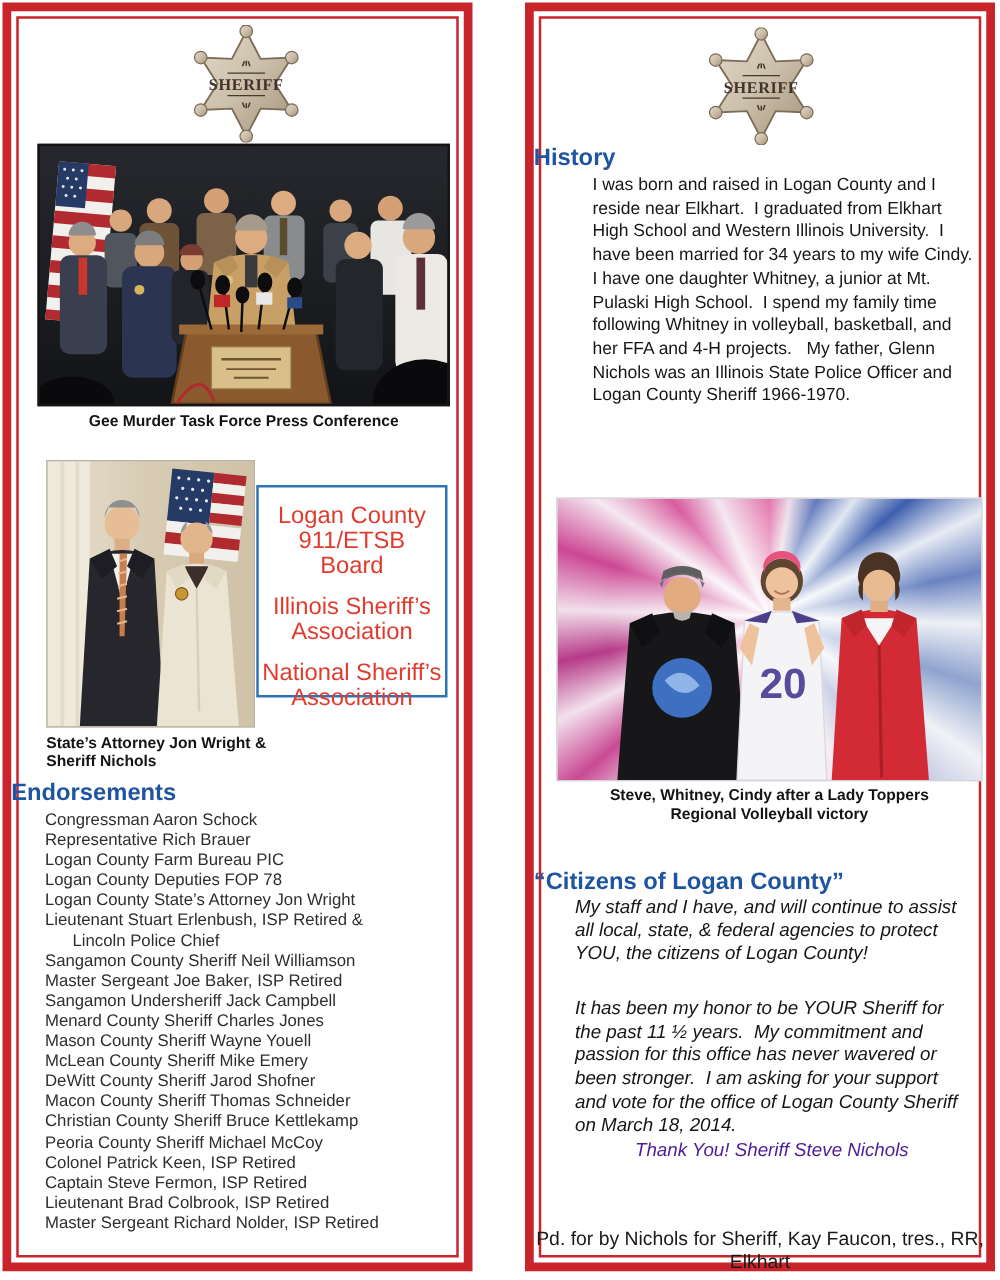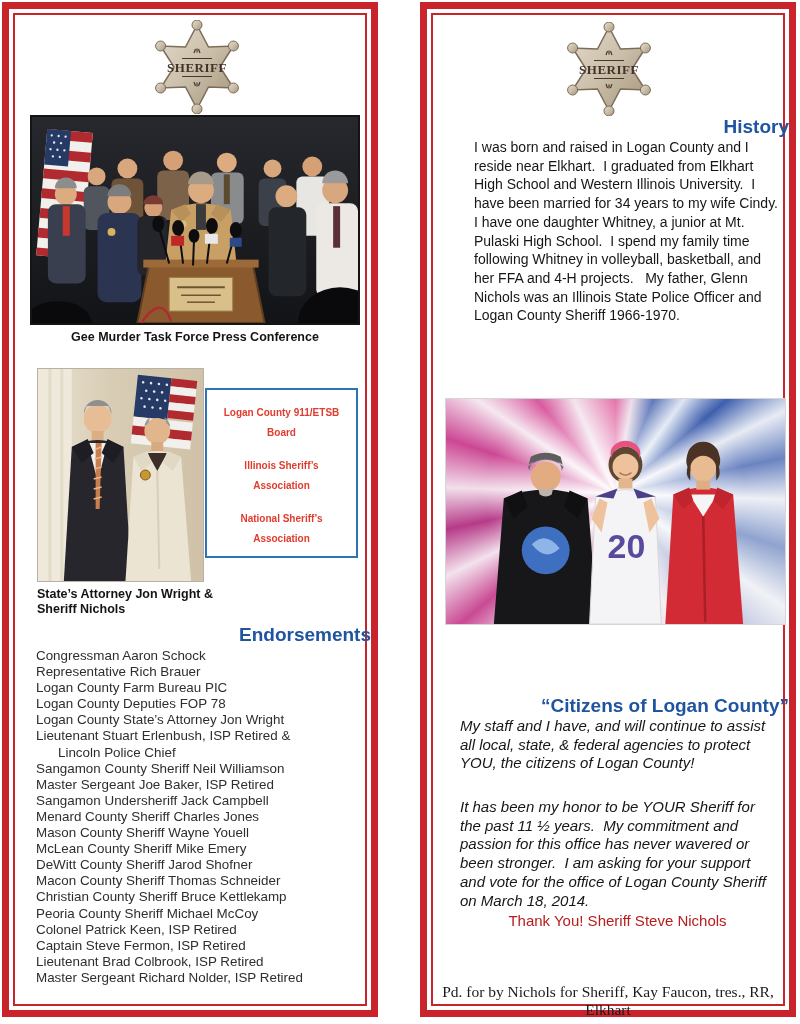--- a/index.html
+++ b/index.html
@@ -35,26 +35,26 @@
     position:absolute; left:28px; top:578px; width:190px; text-align:left;
     font-weight:bold; font-size:12.5px; line-height:15px; color:#141414;
     white-space:pre-line;
   }
 
   .membership-box {
     position:absolute; left:196px; top:379px; width:153px; height:170px;
     border:2px solid #2E74B5; background:#fff; padding-top:13px; text-align:center;
   }
   .membership-item {
-    color:#E03C2E; font-weight:bold; font-size:10px; line-height:20px;
+    color:#E03C2E; font-weight:normal; font-size:19px; line-height:20px;
     white-space:pre-line; margin-bottom:13px;
   }
 
   .section-title {
-    position:absolute; width:100%; text-align:right;
+    position:absolute; width:100%; text-align:left;
     color:#1F54A0; font-weight:bold; font-size:19px;
   }
   .endorse-title { top:615px; }
 
   .endorse-list { position:absolute; left:27px; top:639px; width:335px; }
   .endorse-item {
     font-size:13.4px; line-height:16.1px; color:#2e2e2e;
     padding-left:22px; text-indent:-22px; white-space:pre-wrap;
   }
 
@@ -84,25 +84,25 @@
   .citizens-title { top:686px; }
   .citizens-par {
     position:absolute; left:33px; width:315px;
     font-size:15px; font-style:italic; line-height:18.7px; color:#161616;
     white-space:pre-wrap;
   }
   .citizens-par-1 { top:708px; }
   .citizens-par-2 { top:789px; }
   .thanks-line {
     position:absolute; left:33px; top:903px; width:315px; text-align:center;
-    font-size:15px; color:#b91c1c;
+    font-size:15px; font-style:italic; color:#4c1d95;
   }
   .disclaimer {
     position:absolute; left:0; top:974px; width:100%; text-align:center;
-    font-family:Liberation Serif, serif; font-size:15.5px; color:#1a1a1a;
+    font-family:Liberation Sans, sans-serif; font-size:15.5px; color:#1a1a1a;
   }
 </style>
 </head>
 <body>
 
 <div class="panel panel-left">
 
   <svg class="badge" style="left:140px; top:11px;" width="96" height="94" viewBox="0 0 96 94">
     <defs>
       <linearGradient id="metal1" x1="0" y1="0" x2="1" y2="1">
@@ -424,20 +424,22 @@
         <path d="M243 66 q-4 10 2 16 l0 -14 z" fill="#4a3224"></path>
         <path d="M273 66 q4 10 -2 16 l0 -14 z" fill="#4a3224"></path>
         <rect x="251" y="82" width="14" height="9" fill="#dfae84"></rect>
         <polygon points="244,96 272,96 258,118" fill="#f5f5f5"></polygon>
         <line x1="258" y1="118" x2="260" y2="224" stroke="#a81f28" stroke-width="2.5"></line>
         <path d="M228 96 l16 -7 4 13 -10 9 z" fill="#c0252e"></path>
         <path d="M288 96 l-16 -7 -4 13 10 9 z" fill="#c0252e"></path>
       </g>
     </svg>
   </div>
+  <div class="family-caption">Steve, Whitney, Cindy after a Lady Toppers
+Regional Volleyball victory</div>
 
   <div class="section-title citizens-title">“Citizens of Logan County”</div>
   <div class="citizens-par citizens-par-1">My staff and I have, and will continue to assist all local, state, &amp; federal agencies to protect YOU, the citizens of Logan County!</div>
   <div class="citizens-par citizens-par-2">It has been my honor to be YOUR Sheriff for the past 11 ½ years.  My commitment and passion for this office has never wavered or been stronger.  I am asking for your support and vote for the office of Logan County Sheriff on March 18, 2014.</div>
   <div class="thanks-line">Thank You!  Sheriff Steve Nichols</div>
 
   <div class="disclaimer">Pd. for by Nichols for Sheriff, Kay Faucon, tres., RR, Elkhart</div>
 </div>
 
 </body></html>

